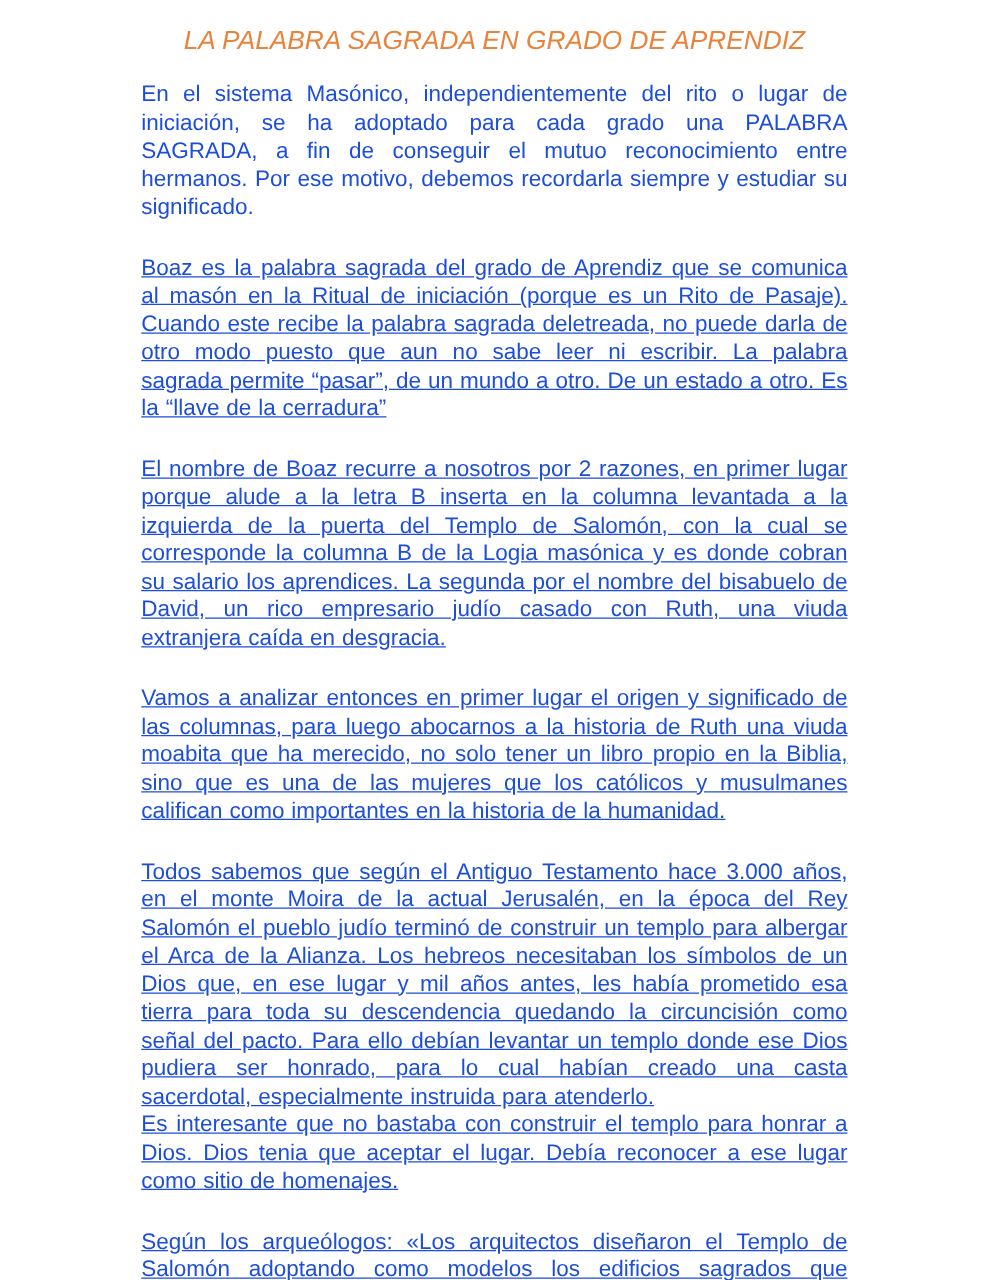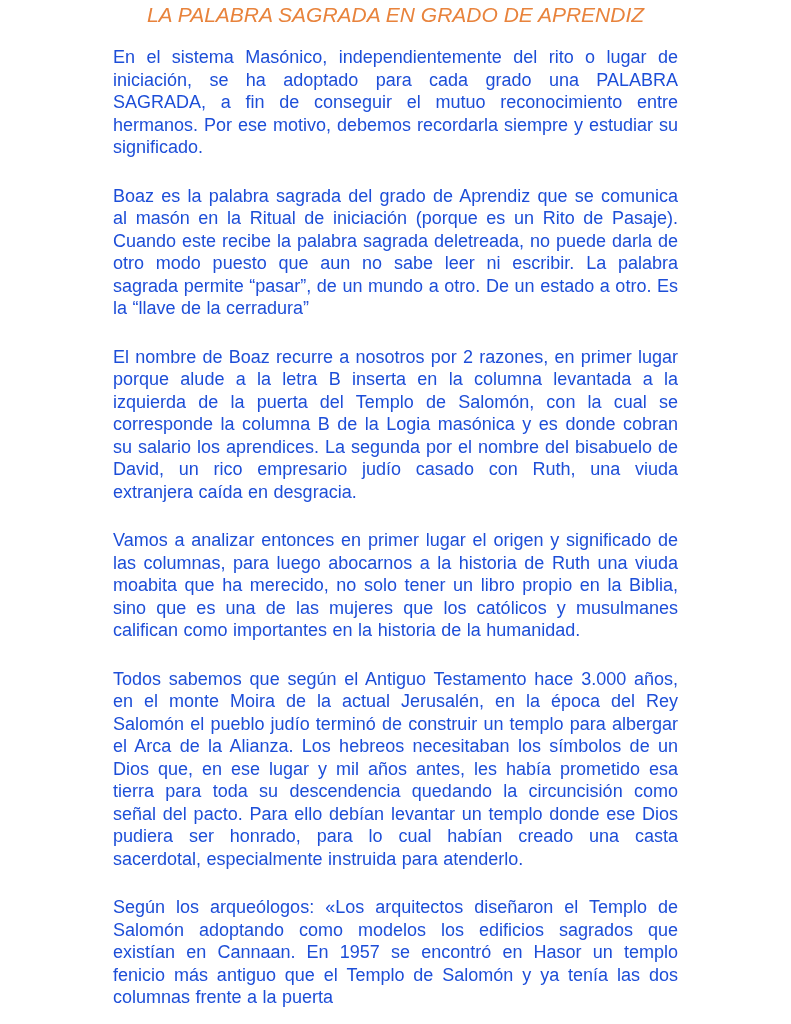--- a/index.html
+++ b/index.html
@@ -8,21 +8,21 @@
       height: 1024px;
       overflow: hidden;
       background: #ffffff;
       font-family: "Liberation Sans", sans-serif;
     }
     .page {
       position: relative;
       width: 791px;
       height: 1024px;
       background: #ffffff;
-      padding: 2px 113px 0 113px;
+      padding: 20px 113px 0 113px;
       overflow: hidden;
     }
     .doc-title {
       text-align: center;
       font-style: italic;
       font-weight: 400;
       font-size: 21px;
       line-height: 25px;
       margin-bottom: 19px;
       letter-spacing: 0px;
@@ -30,28 +30,29 @@
     }
     .para {
       color: #1d4ed8;
       font-size: 18px;
       line-height: 22.5px;
       text-align: justify;
       text-justify: inter-word;
       hyphens: none;
       word-spacing: 0.5px;
     }
-    .para + .para { margin-top: 26px; }
+    .para + .para { margin-top: 26px; text-decoration: underline; }
     .para.tight { margin-top: 0; }
   </style>
 </head>
 <body>
 
 <div class="page">
   <h1 class="doc-title" style="color: rgb(232, 131, 60);">LA PALABRA SAGRADA EN GRADO DE APRENDIZ</h1>
 
   <p class="para">En el sistema Masónico, independientemente del rito o lugar de iniciación, se ha adoptado para cada grado una PALABRA SAGRADA, a fin de conseguir el mutuo reconocimiento entre hermanos. Por ese motivo, debemos recordarla siempre y estudiar su significado.</p>
   <p class="para">Boaz es la palabra sagrada del grado de Aprendiz que se comunica al masón en la Ritual de iniciación (porque es un Rito de Pasaje). Cuando este recibe la palabra sagrada deletreada, no puede darla de otro modo puesto que aun no sabe leer ni escribir. La palabra sagrada permite “pasar”, de un mundo a otro. De un estado a otro. Es la “llave de la cerradura”</p>
   <p class="para">El nombre de Boaz recurre a nosotros por 2 razones, en primer lugar porque alude a la letra B inserta en la columna levantada a la izquierda de la puerta del Templo de Salomón, con la cual se corresponde la columna B de la Logia masónica y es donde cobran su salario los aprendices. La segunda por el nombre del bisabuelo de David, un rico empresario judío casado con Ruth, una viuda extranjera caída en desgracia.</p>
   <p class="para">Vamos a analizar entonces en primer lugar el origen y significado de las columnas, para luego abocarnos a la historia de Ruth una viuda moabita que ha merecido, no solo tener un libro propio en la Biblia, sino que es una de las mujeres que los católicos y musulmanes califican como importantes en la historia de la humanidad.</p>
   <p class="para">Todos sabemos que según el Antiguo Testamento hace 3.000 años, en el monte Moira de la actual Jerusalén, en la época del Rey Salomón el pueblo judío terminó de construir un templo para albergar el Arca de la Alianza. Los hebreos necesitaban los símbolos de un Dios que, en ese lugar y mil años antes, les había prometido esa tierra para toda su descendencia quedando la circuncisión como señal del pacto. Para ello debían levantar un templo donde ese Dios pudiera ser honrado, para lo cual habían creado una casta sacerdotal, especialmente instruida para atenderlo.</p>
+  <p class="para tight">Es interesante que no bastaba con construir el templo para honrar a Dios. Dios tenia que aceptar el lugar. Debía reconocer a ese lugar como sitio de homenajes.</p>
   <p class="para">Según los arqueólogos: «Los arquitectos diseñaron el Templo de Salomón adoptando como modelos los edificios sagrados que existían en Cannaan. En 1957 se encontró en Hasor un templo fenicio más antiguo que el Templo de Salomón y ya tenía las dos columnas frente a la puerta</p>
 </div>
 
 </body></html>

